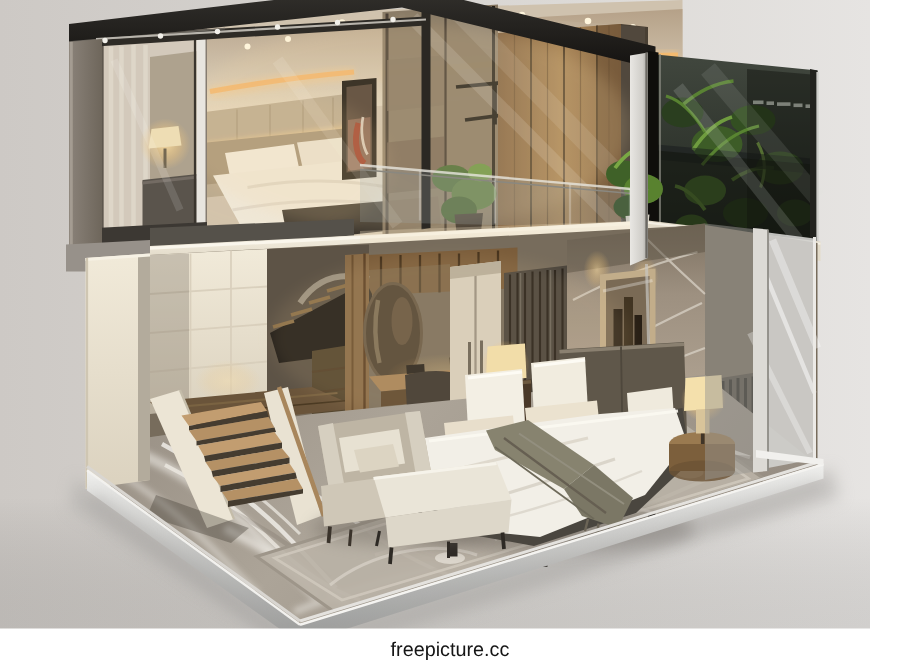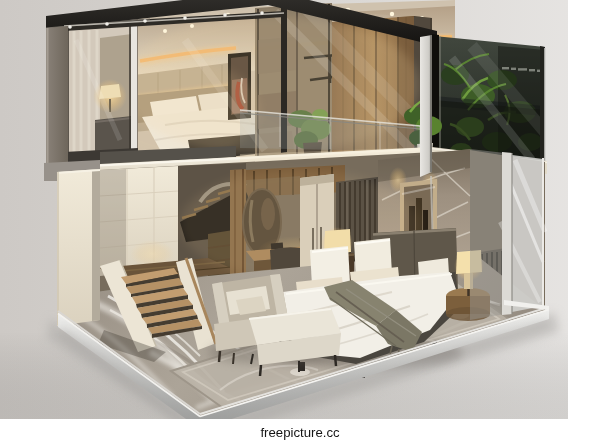--- a/index.html
+++ b/index.html
@@ -1,17 +1,17 @@
 <!DOCTYPE html>
 <html><head>
 <meta charset="utf-8">
 <style>
   html,body{margin:0;padding:0;background:#fff;}
-  .stage{position:relative;width:520px;height:442px;overflow:hidden;
-         font-family:"Liberation Sans",sans-serif;padding-left:48px;}
+  .stage{position:relative;width:580px;height:442px;overflow:hidden;
+         font-family:"Liberation Sans",sans-serif;}
   svg{position:absolute;left:0;top:0;}
 </style>
 </head>
 <body>
 <div class="stage">
 <svg width="600" height="442" viewBox="0 0 600 442">
 <defs>
   <linearGradient id="bg" x1="0" y1="0" x2="1" y2="0">
     <stop offset="0" stop-color="#cdc9c5"></stop>
     <stop offset="0.45" stop-color="#d7d4d0"></stop>

